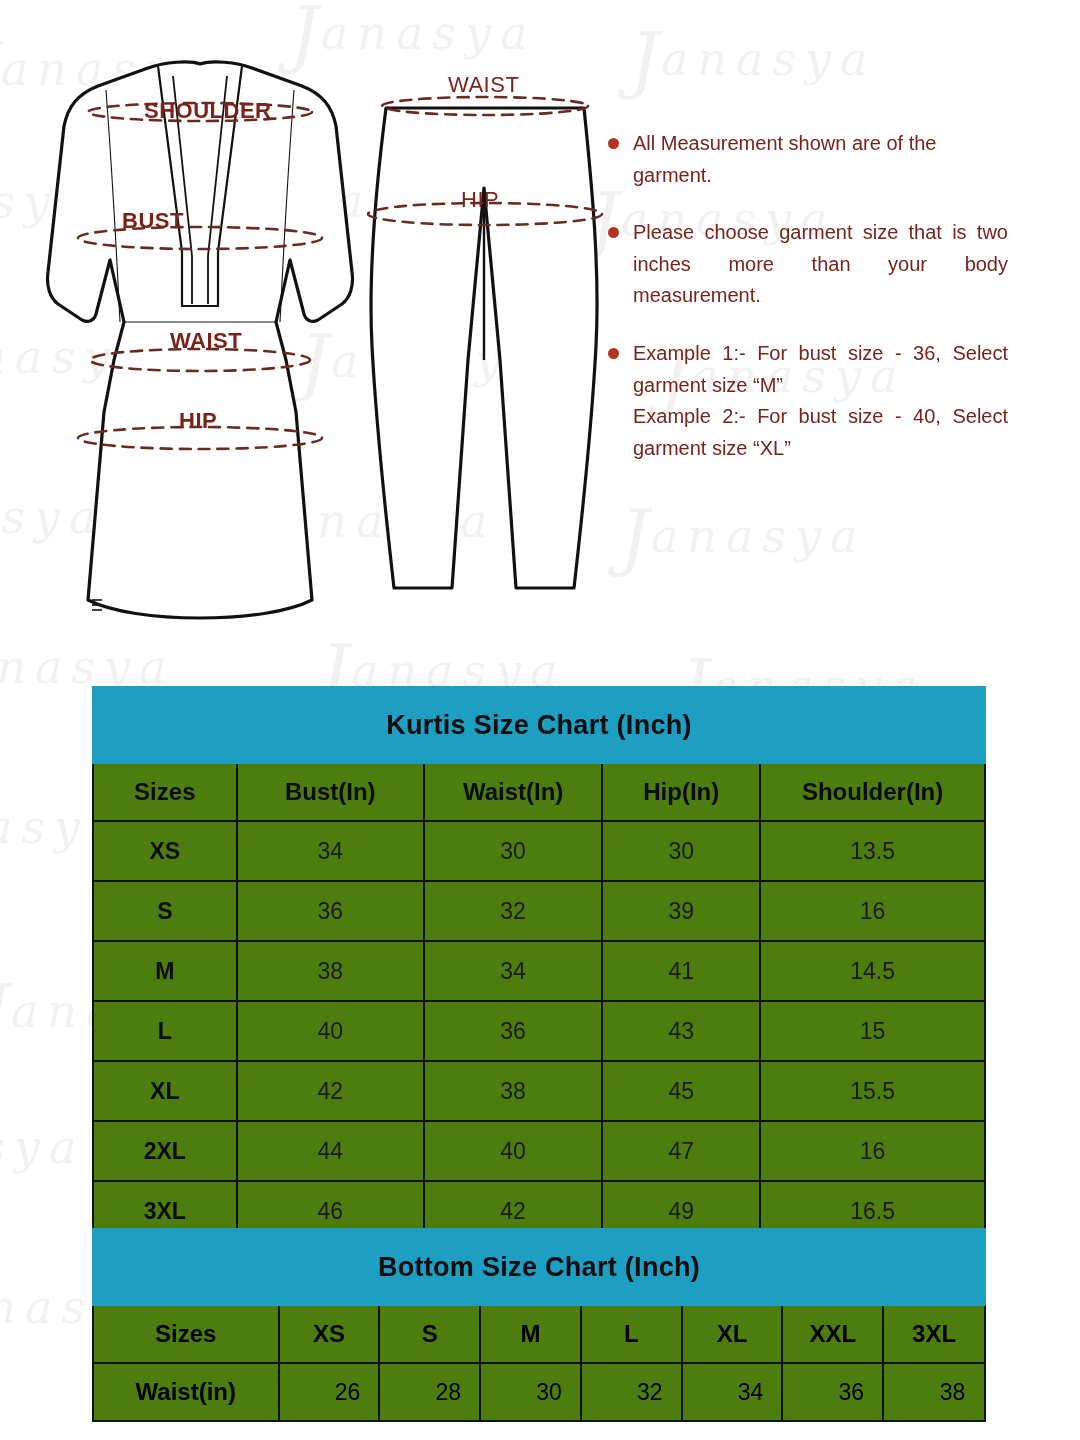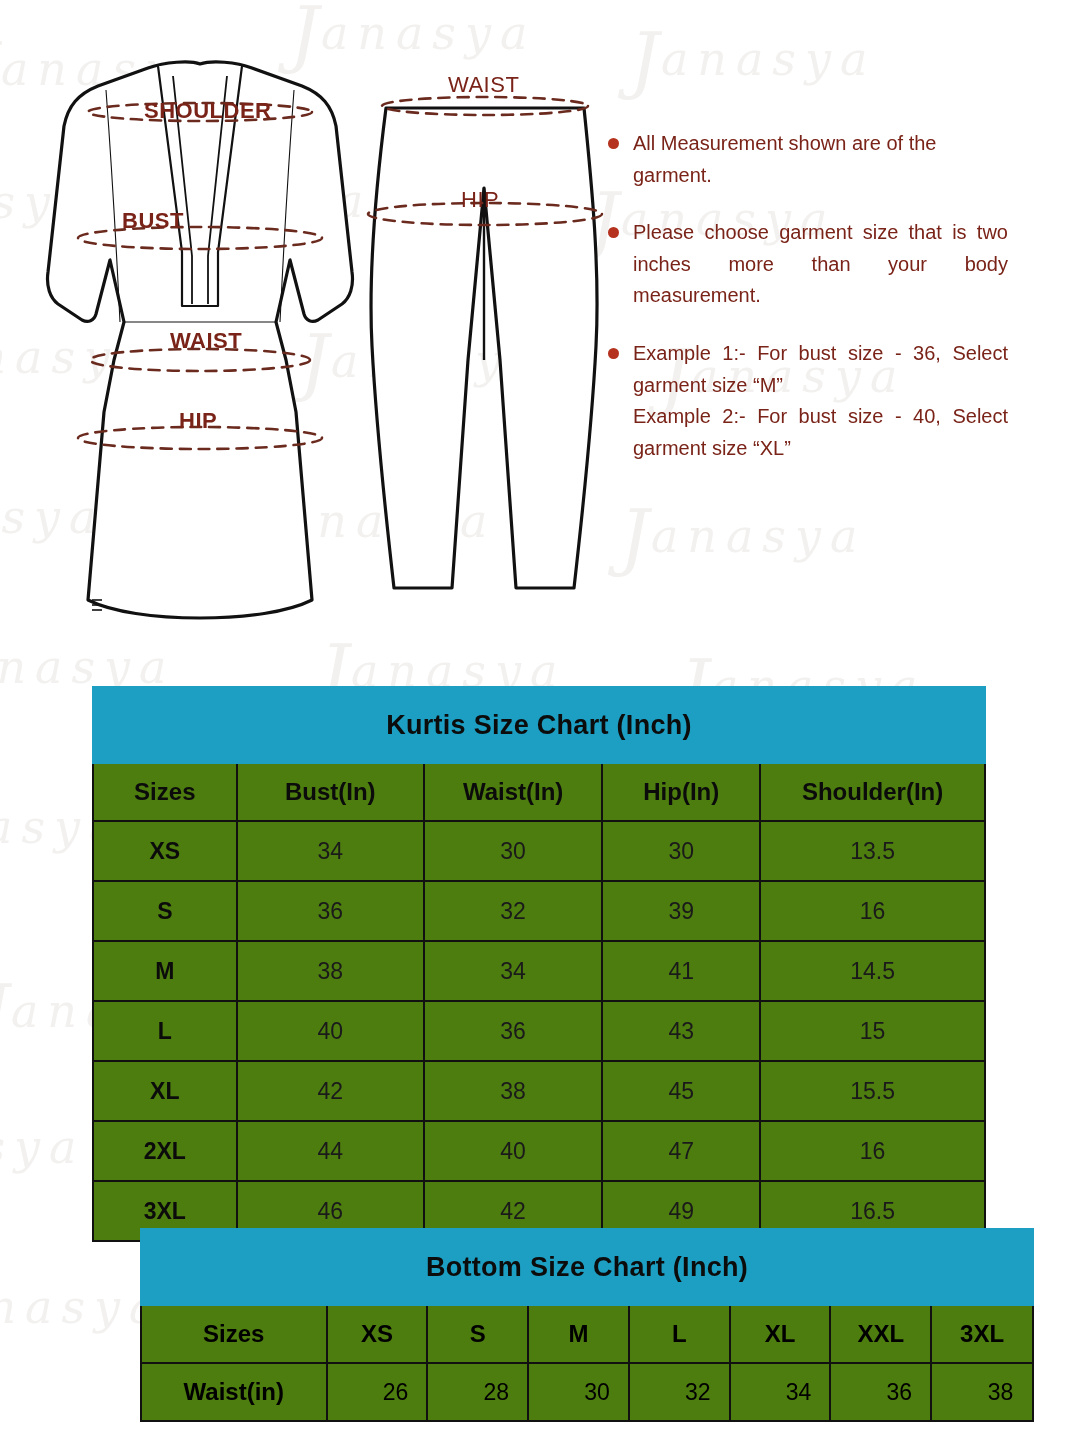--- a/index.html
+++ b/index.html
@@ -95,21 +95,21 @@
 
   
   .size-table-wrap {
     position: absolute;
     left: 92px;
     width: 894px;
     z-index: 3;
     background: #ffffff;
   }
   #kurtis-table-wrap { top: 686px; }
-  #bottom-table-wrap { top: 1228px; margin-left: 48px; }
+  #bottom-table-wrap { top: 1228px; }
 
   table.size-table {
     width: 100%;
     border-collapse: collapse;
     table-layout: fixed;
     background: #ffffff;
   }
   table.size-table td, table.size-table th {
     border: 2px solid #111111;
     text-align: center;

